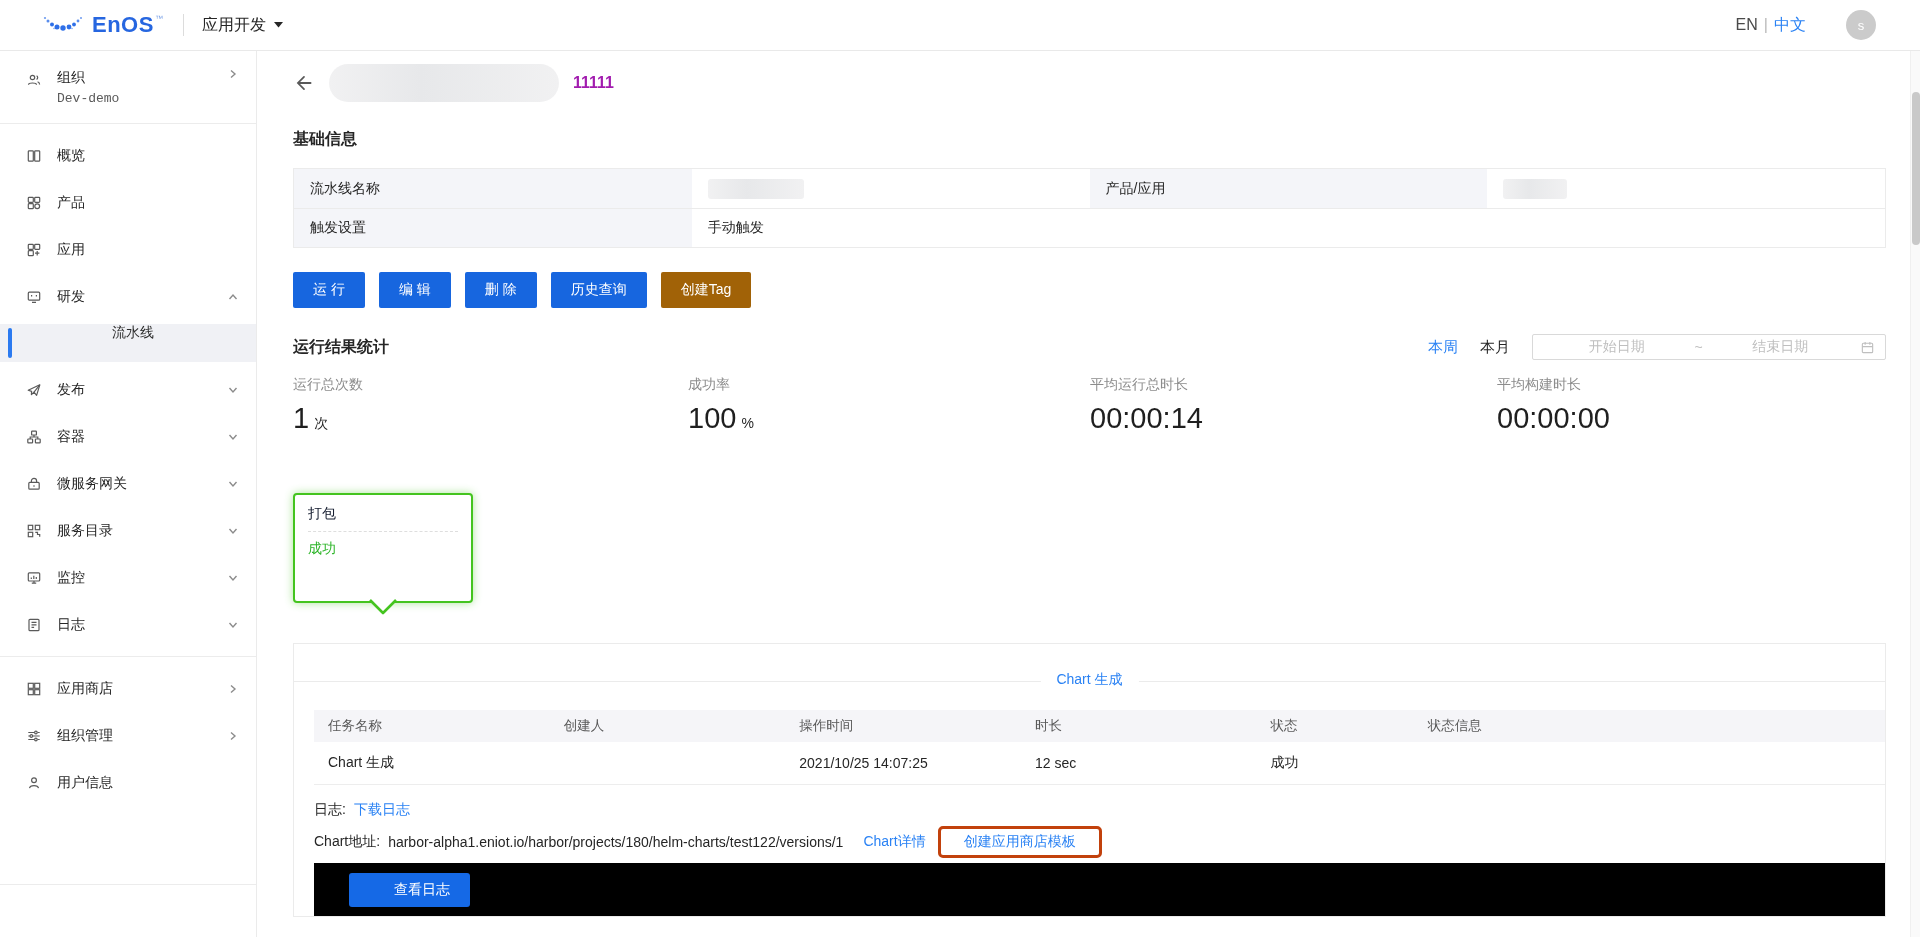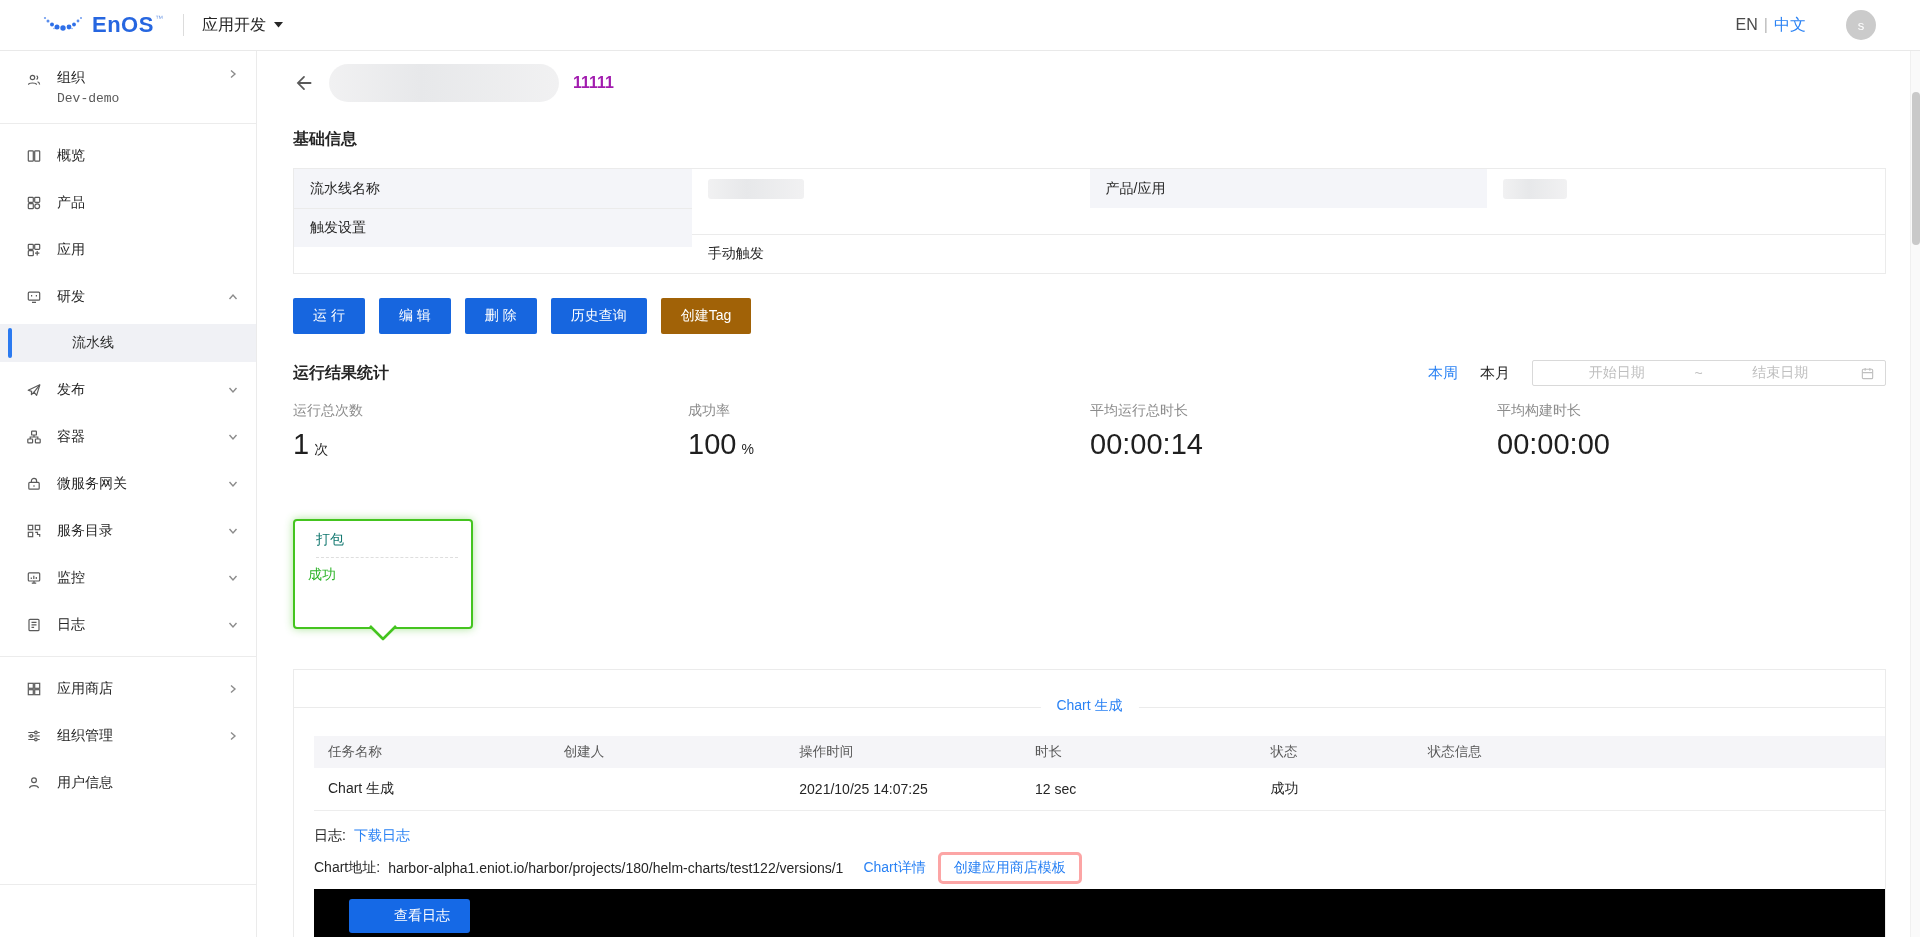--- a/index.html
+++ b/index.html
@@ -31,22 +31,22 @@
   .side-item .lbl { color:#262626; }
   .chev { margin-left:auto; width:10px; height:10px; color:#8c8c8c; flex:none; }
   .chev svg { display:block; }
   .chev.down svg { transform:rotate(90deg); }
   .chev.up svg { transform:rotate(-90deg); }
   .side-2line { height:54px; align-items:flex-start; padding-top:8px;font-family:Liberation Mono, monospace; }
   .side-2line .icn { margin-top:3px; }
   .two { display:flex; flex-direction:column; gap:4px; }
   .two .sub { color:#595959; font-size:13px; }
   .side-div { height:1px; background:#ececec; margin:8px 0; flex:none; }
-  .side-active { height:38px; margin:4px 0; background:#f0f1f5; position:relative; display:flex; align-items:center;
-                 padding-left:72px; color:#2b2b2b; cursor:pointer; flex:none; }
+  .side-active { height:38px; margin:4px 0; background:#f0f1f5; position:relative; display:flex; 
+                 padding-left:112px; color:#2b2b2b; cursor:pointer; flex:none; }
   .side-active .bar { position:absolute; left:8px; top:4px; bottom:4px; width:4px; border-radius:2px; background:#2b7af0; }
   .side-bottom { margin-top:auto; flex:none; }
   .collapse-row { height:44px; display:flex; align-items:center; padding-left:26px; cursor:pointer; color:#5a5a5a; }
   .redact { background:linear-gradient(90deg,#f1f1f2,#e7e8ea 40%,#f1f1f2); border-radius:3px; filter:blur(.6px); }
 
   
   .sb-track { position:absolute; right:0; top:51px; width:10px; height:886px; background:#fafafa; border-left:1px solid #f0f0f0; }
   .sb-thumb { position:absolute; left:1px; top:41px; width:8px; height:153px; background:#c9c9c9; border-radius:4px; }
 
   
@@ -58,21 +58,21 @@
 
   .sec-title { font-size:16px; font-weight:600; color:#262626; }
   .sec1 { margin-top:26px; }
 
   .info-table { margin-top:18px; width:100%; border:1px solid #ebebeb; display:grid;
                 grid-template-columns:25% 25% 25% 25%; font-size:14px; }
   .info-table > div { height:39px; display:flex; align-items:center; padding-left:16px; }
   .cell-lbl { background:#f4f5f9; color:#262626; }
   .cell-val { background:#fff; color:#262626; }
   .row2 { border-top:1px solid #ebebeb; }
-  .span3 { grid-column:span 3;margin-top:26px; }
+  .span3 { grid-column:span 3; }
   .val-redact { width:96px; height:20px; }
   .val-redact.small { width:64px; }
 
   .btn-row { margin-top:24px; display:flex; gap:14px; }
   .btn { height:36px; padding:0 20px; background:#1766df; color:#fff; font-size:14px; border:none;
          border-radius:2px; display:inline-flex; align-items:center; cursor:pointer; font-family:inherit; }
   .btn.disabled { background:#a16207; cursor:default; }
 
   .stats-head { margin-top:26px; display:flex; align-items:center; }
   .stats-filters { margin-left:auto; display:flex; align-items:center; gap:22px; font-size:15px; }
@@ -85,21 +85,21 @@
   .cal-icn { width:15px; height:15px; color:#bfbfbf; margin-left:6px; }
 
   .stats-grid { margin-top:16px; display:grid; grid-template-columns:395px 402px 407px 1fr; }
   .stat .s-lbl { font-size:14px; color:#8c8c8c; }
   .stat .s-val { margin-top:8px; font-size:29px; color:#1f1f1f; display:flex; align-items:baseline; }
   .stat .s-unit { font-size:14px; color:#262626; margin-left:5px; }
 
   .stage-wrap { margin-top:58px; position:relative; width:180px; }
   .stage-card { width:180px; height:110px; border:2px solid #44c41f; border-radius:4px; background:#fff;
                 box-shadow:0 0 8px rgba(68,196,31,.45); padding:10px 13px; cursor:pointer; }
-  .stage-name { font-size:14px; color:#0f766e; padding-bottom:8px; border-bottom:1px dashed #dedede;margin-left:8px; }
+  .stage-name { font-size:14px; color:#0f172a; padding-bottom:8px; border-bottom:1px dashed #dedede; }
   .stage-status { margin-top:8px; font-size:14px; color:#2eb52a; }
   .stage-chev { position:absolute; left:74px; top:106px; width:32px; height:18px; }
 
   .panel { margin-top:40px; border:1px solid #ebebeb; position:relative; background:#fff; }
   .tab-line { position:relative; height:1px; background:#ebebeb; margin-top:37px; }
   .tab-label { position:absolute; top:-10px; left:50%; transform:translateX(-50%); background:#fff;
                padding:0 16px; font-size:14px; color:#2a82f4; cursor:pointer; white-space:nowrap; }
   .panel-body { padding-left:20px; }
   .jobs-table { margin-top:28px; font-size:14px; }
   .jt-row { display:grid; grid-template-columns:15% 15% 15% 15% 10% 1fr; align-items:center; }
@@ -107,21 +107,21 @@
   .jt-row > div { padding-left:14px; }
   .jt-data { height:43px; border-bottom:1px solid #ededed; color:#262626; }
   .creator-redact { width:80px; height:18px; }
 
   .log-line { margin-top:16px; font-size:14px; display:flex; align-items:center; }
   .link { color:#2a82f4; cursor:pointer; text-decoration:none; }
   .log-line .link { margin-left:8px; }
   .addr-line { margin-top:7px; font-size:14px; display:flex; align-items:center; }
   .addr-value { margin-left:8px; color:#262626; }
   .addr-line .detail { margin-left:20px; }
-  .red-box { margin-left:12px; border:3px solid #fca5a5; border-radius:5px; padding:4px 13px; position:relative; z-index:2; }
+  .red-box { margin-left:12px; border:3px solid #c2410c; border-radius:5px; padding:4px 23px; position:relative; z-index:2; }
   .terminal { margin-top:5px; height:53px; background:#000; display:flex; align-items:center; padding-left:35px; }
   .terminal .btn { height:34px; border-radius:3px; background:#1569e6;padding-left:45px; }
 
   svg { display:block; }
 </style>
 </head>
 <body>
 
 <div class="app">
 

